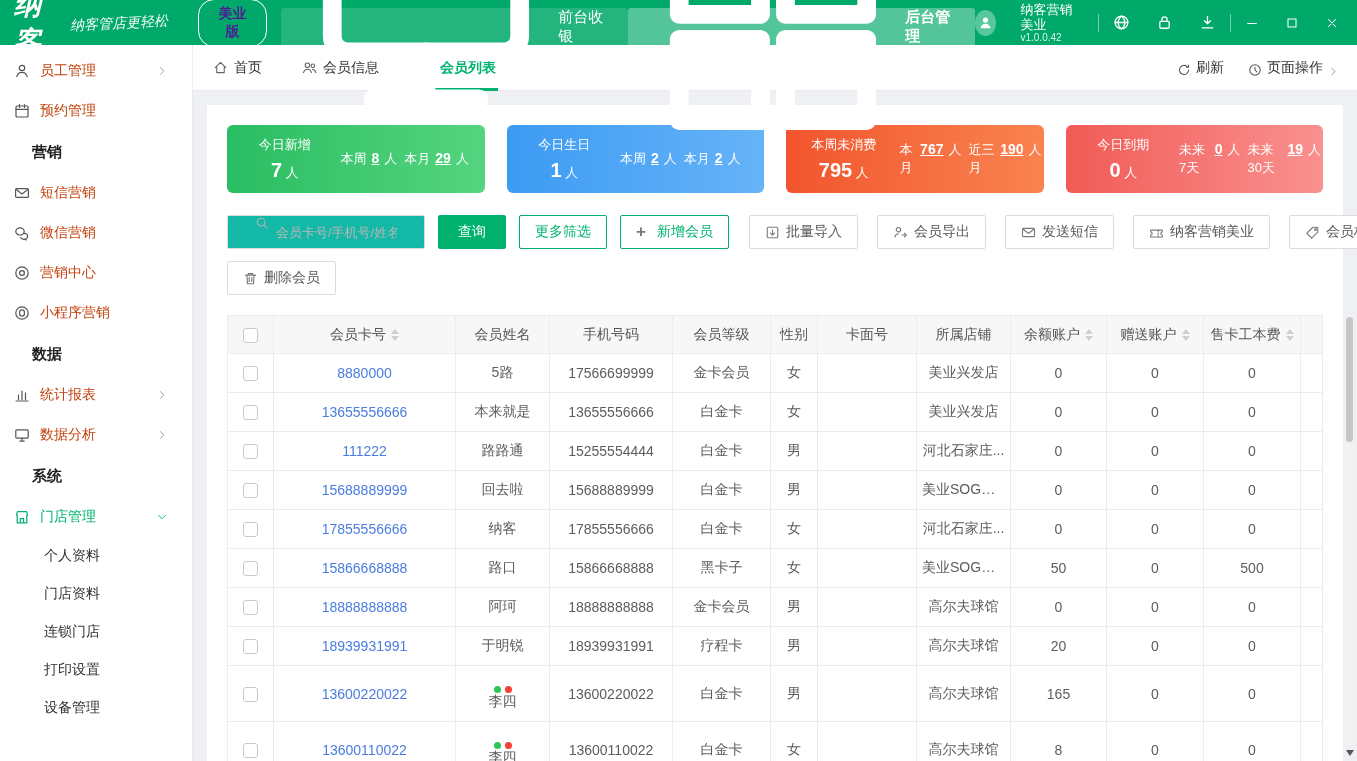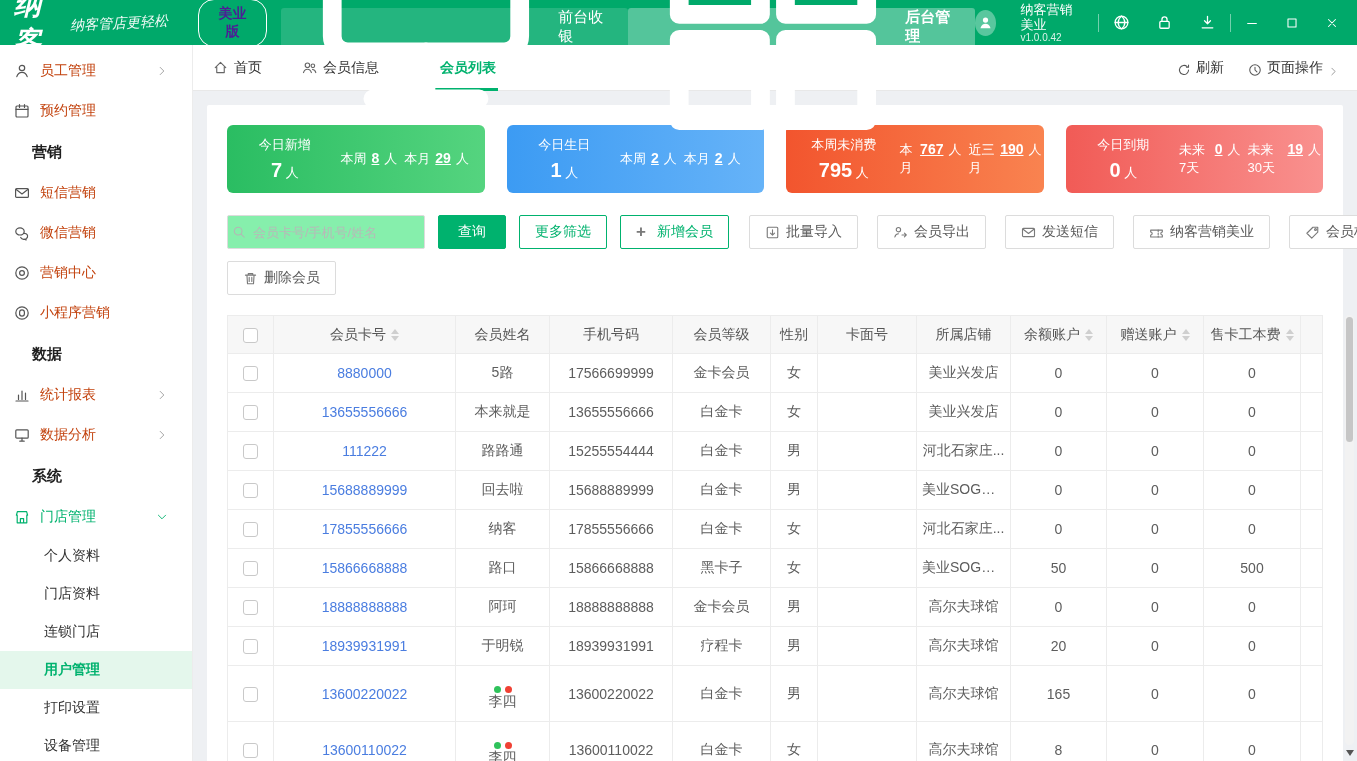--- a/index.html
+++ b/index.html
@@ -58,21 +58,21 @@
   .card-left{width:44%;text-align:center}
   .card-left .t{font-size:13px;margin-bottom:5px}
   .bv{font-size:20px;font-weight:bold}
   .bu{font-size:13px}
   .card-right{width:56%;display:flex;flex-direction:row;gap:7px;align-items:center}
   .card-row{display:flex;align-items:baseline;gap:5px;font-size:13px}
   .card-row b{font-size:14px;text-decoration:underline}
 
   
   .toolrow{display:flex;gap:13px;margin-bottom:12px;align-items:center;flex-wrap:nowrap}
-  .searchbox{width:198px;height:34px;border:1px solid #dcdcdc;border-radius:2px;display:flex;align-items:center;padding:0 4px;gap:7px;background:#86efac;flex:none}
+  .searchbox{width:198px;height:34px;border:1px solid #dcdcdc;border-radius:2px;display:flex;padding:0 27px;gap:7px;background:#14b8a6;flex:none}
   .searchbox .icn{width:14px;height:14px;color:#b5b5b5;flex:none}
   .searchbox input{border:none;outline:none;flex:1;font-size:13px;color:#333;min-width:0;font-family:inherit;background:transparent}
   .searchbox input::placeholder{color:#b8b8b8}
   .btn{height:34px;display:inline-flex;align-items:center;justify-content:center;gap:6px;font-size:14px;padding:0 15px;cursor:pointer;background:#fff;border:1px solid #dcdcdc;color:#595959;border-radius:2px;white-space:nowrap;font-family:inherit}
   .btn .icn{width:15px;height:15px;color:#7a7a7a}
   .btn.primary{background:#00b26e;color:#fff;border-color:#00b26e;padding:0 19px}
   .btn.green{color:#00b26e;border-color:#00b26e}
   .btn.green .plus{font-size:17px;font-weight:bold;line-height:14px}
 
   
@@ -287,21 +287,20 @@
           <span>门店管理</span>
           <span class="icn chev">
             <svg viewBox="0 0 16 16" fill="none" stroke="currentColor" stroke-width="1.2" stroke-linecap="round" stroke-linejoin="round">
               <path d="M3.2 5.6L8 10.4l4.8-4.8"></path>
             </svg>
           </span>
         </div>
         <div class="sb-sub">个人资料</div>
         <div class="sb-sub">门店资料</div>
         <div class="sb-sub">连锁门店</div>
-        <div class="sb-sub active">用户管理</div>
         <div class="sb-sub">打印设置</div>
         <div class="sb-sub">设备管理</div>
       </div>
   </aside>
 
   <div class="main">
     <div class="tabbar">
       <div style="display:flex;align-items:center;height:46px">
           <div class="tb-tab">
             <span class="icn">

